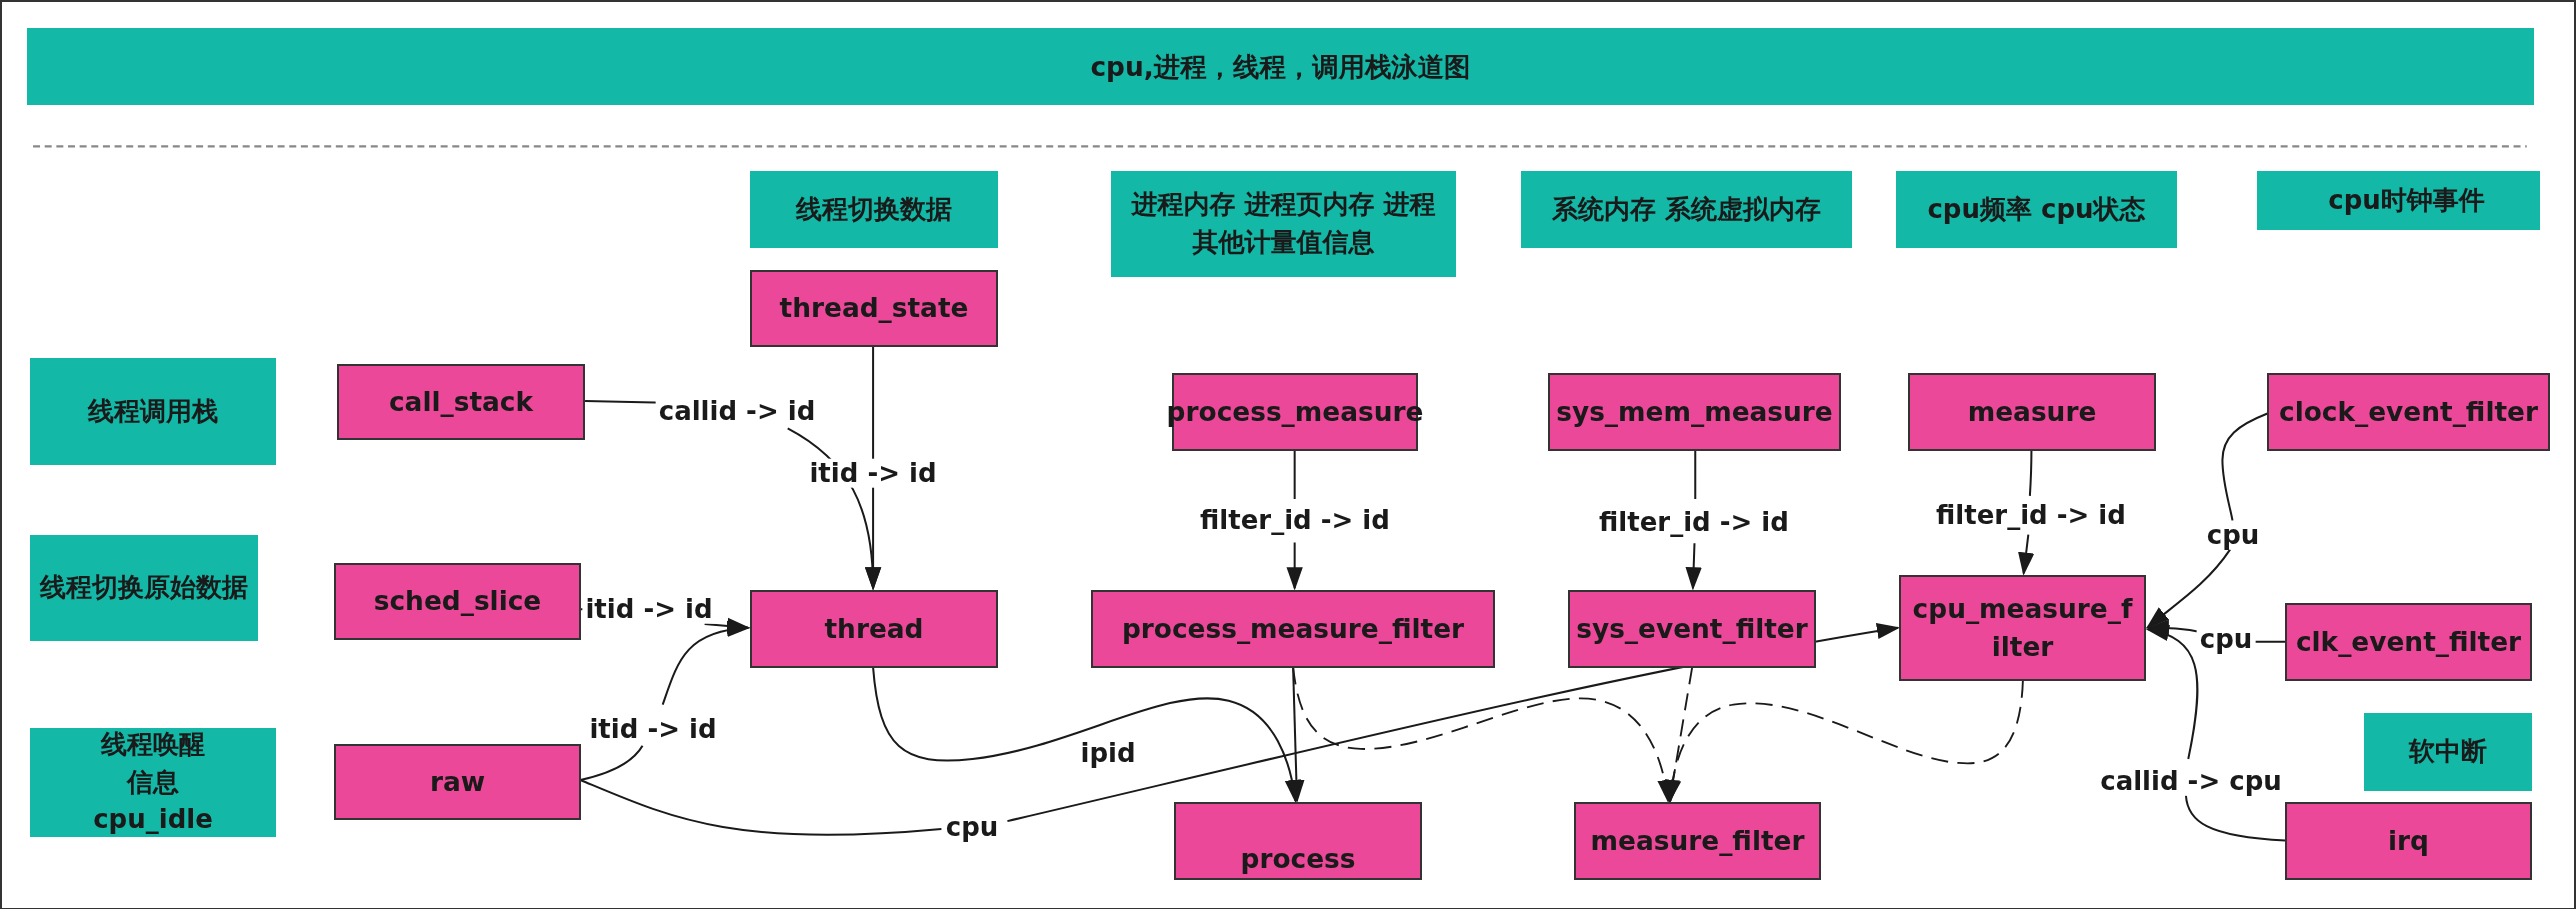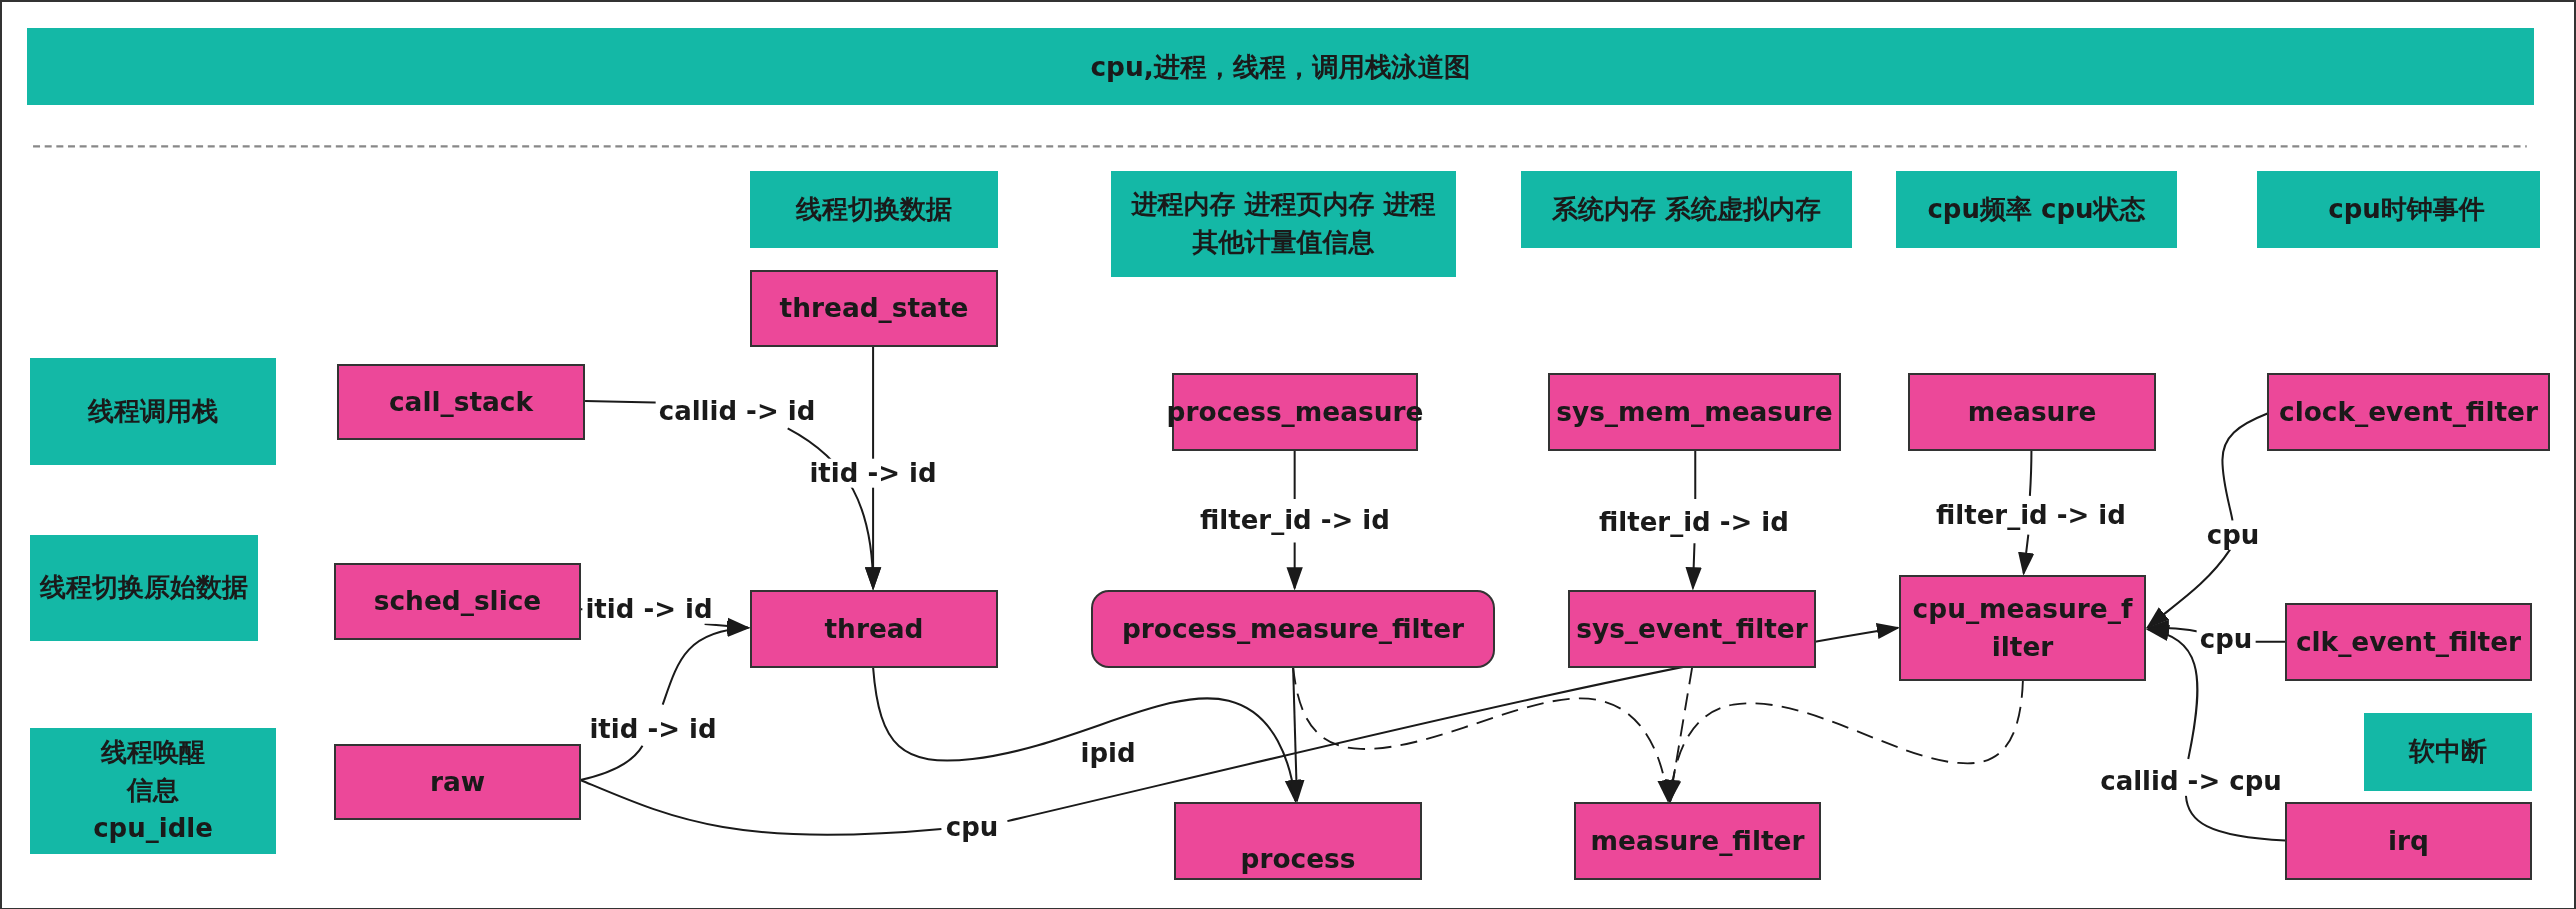--- a/index.html
+++ b/index.html
@@ -85,31 +85,31 @@
   </div>
   <div class="node orange" style="left:1109px; top:169px; width:345px; height:106px; padding:0 17px;">
     <span>进程内存 进程页内存 进程其他计量值信息</span>
   </div>
   <div class="node orange" style="left:1519px; top:169px; width:331px; height:77px;">
     <span>系统内存 系统虚拟内存</span>
   </div>
   <div class="node orange" style="left:1894px; top:169px; width:281px; height:77px;">
     <span>cpu频率 cpu状态</span>
   </div>
-  <div class="node orange" style="left:2255px; top:169px; width:283px; height:77px;padding-left:16px;">
+  <div class="node orange" style="left:2255px; top:169px; width:283px; height:59px;padding-left:16px;">
     <span>cpu时钟事件</span>
   </div>
 
   <div class="node orange" style="left:28px; top:356px; width:246px; height:107px;">
     <span>线程调用栈</span>
   </div>
   <div class="node orange" style="left:28px; top:533px; width:228px; height:106px;">
     <span>线程切换原始数据</span>
   </div>
-  <div class="node orange" style="left:28px; top:726px; width:246px; height:126px; padding:0 71px;">
+  <div class="node orange" style="left:28px; top:726px; width:246px; height:109px; padding:0 71px;">
     <span>线程唤醒信息 cpu_idle</span>
   </div>
 
   <div class="node orange" style="left:2362px; top:711px; width:168px; height:78px;">
     <span>软中断</span>
   </div>
 
   <div class="node green" style="left:748px; top:268px; width:248px; height:77px;">
     <span>thread_state</span>
   </div>
@@ -127,21 +127,21 @@
   </div>
   <div class="node green" style="left:2265px; top:371px; width:283px; height:78px;">
     <span>clock_event_filter</span>
   </div>
   <div class="node green" style="left:332px; top:561px; width:247px; height:77px;">
     <span>sched_slice</span>
   </div>
   <div class="node green" style="left:748px; top:588px; width:248px; height:78px;">
     <span>thread</span>
   </div>
-  <div class="node green" style="left:1089px; top:588px; width:404px; height:78px;border-radius:18px;">
+  <div class="node green" style="left:1089px; top:588px; width:404px; height:78px;">
     <span>process_measure_filter</span>
   </div>
   <div class="node green" style="left:1566px; top:588px; width:248px; height:78px;">
     <span>sys_event_filter</span>
   </div>
   <div class="node green wrap-narrow" style="left:1897px; top:573px; width:247px; height:106px;">
     <span>cpu_measure_filter</span>
   </div>
   <div class="node green" style="left:2283px; top:601px; width:247px; height:78px;">
     <span>clk_event_filter</span>

